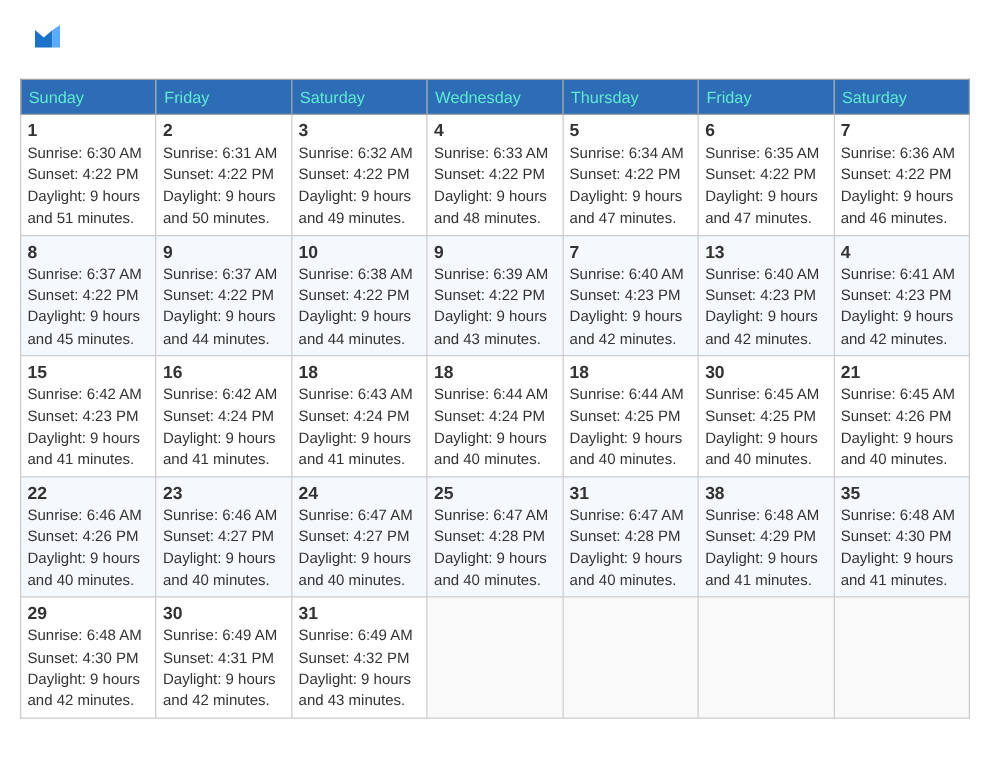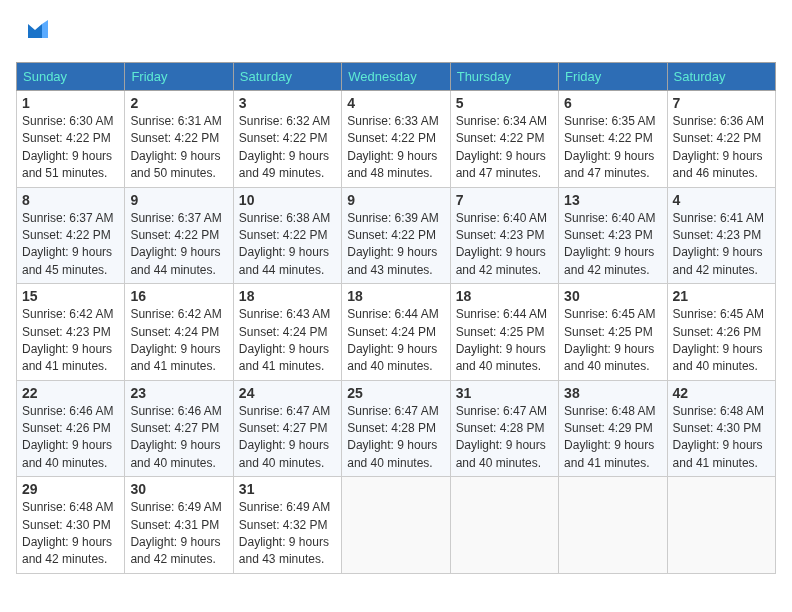--- a/index.html
+++ b/index.html
@@ -225,21 +225,21 @@
         </td>
         <td>
           <span class="day-num">31</span>
           <div class="day-detail">Sunrise: 6:47 AM<br>Sunset: 4:28 PM<br>Daylight: 9 hours and 40 minutes.</div>
         </td>
         <td>
           <span class="day-num">38</span>
           <div class="day-detail">Sunrise: 6:48 AM<br>Sunset: 4:29 PM<br>Daylight: 9 hours and 41 minutes.</div>
         </td>
         <td>
-          <span class="day-num">42</span>
+          <span class="day-num">35</span>
           <div class="day-detail">Sunrise: 6:48 AM<br>Sunset: 4:30 PM<br>Daylight: 9 hours and 41 minutes.</div>
         </td>
       </tr>
       <tr>
         <td>
           <span class="day-num">29</span>
           <div class="day-detail">Sunrise: 6:48 AM<br>Sunset: 4:30 PM<br>Daylight: 9 hours and 42 minutes.</div>
         </td>
         <td>
           <span class="day-num">30</span>

